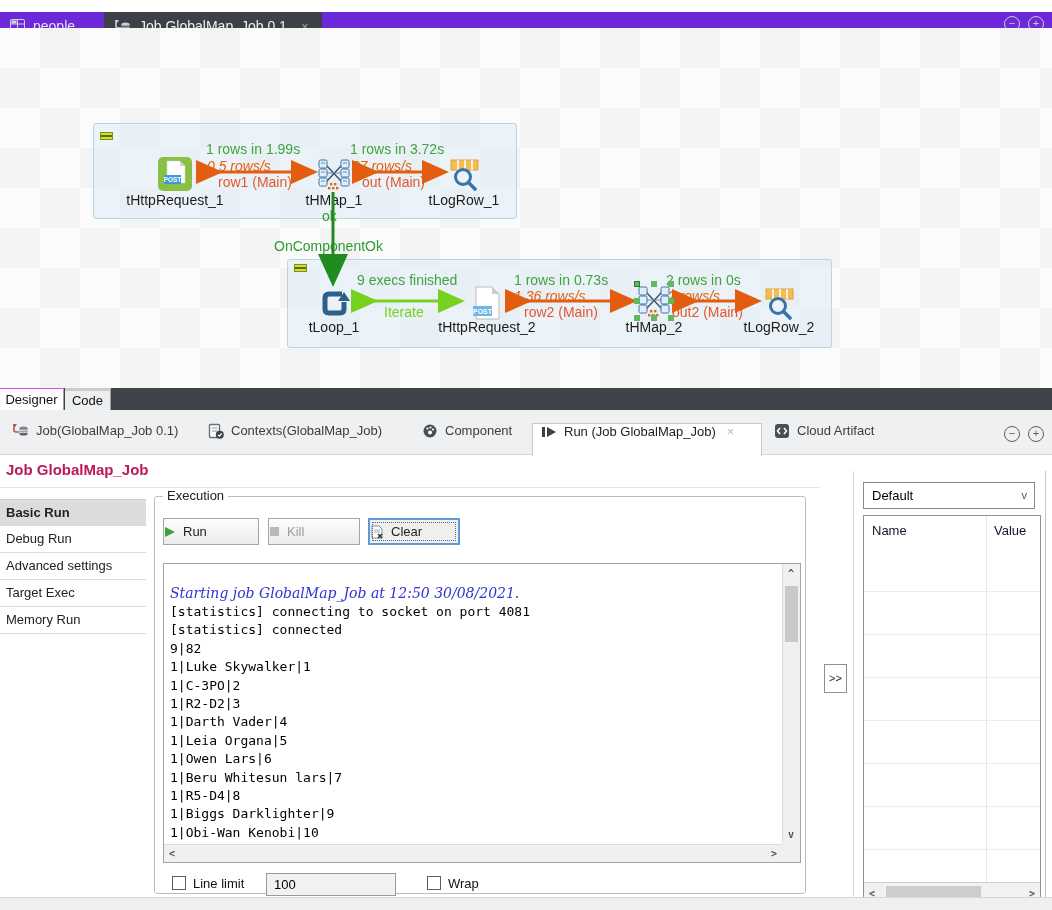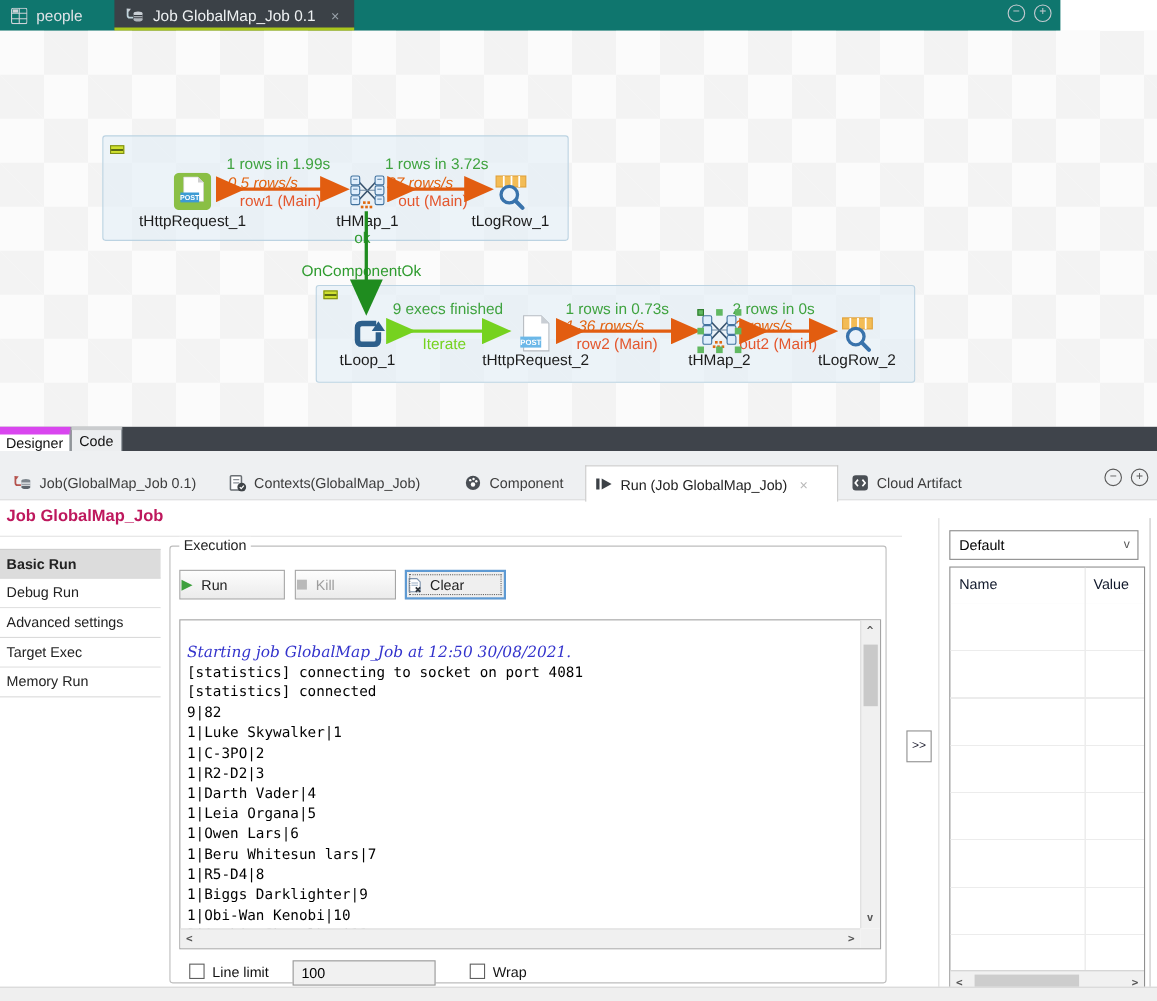--- a/index.html
+++ b/index.html
@@ -1,21 +1,21 @@
 <!DOCTYPE html>
 <html><head>
 <meta charset="utf-8">
 <style>
   * { box-sizing: border-box; margin: 0; padding: 0; }
   html,body { width:1052px; height:910px; overflow:hidden; }
   body { font-family:"Liberation Sans", sans-serif; background:#fff; }
   #app { position:relative; width:1052px; height:910px; }
 
   
-  #titlebar { position:absolute; top:0; left:0; width:964px; height:28px; background:#0f766e; }
+  #titlebar { position:absolute; top:12px; left:0; width:1052px; height:28px; background:#6d28d9; }
   .tt-tab { position:absolute; top:0; height:28px; display:flex; align-items:center; gap:8px;
             color:#dfe3e7; font-size:14px; padding:0 10px; cursor:default; }
   .tt-tab.active { background:#3b4147; color:#eef1f3; }
   .tt-underline { position:absolute; left:104px; bottom:0; width:218px; height:3px; background:#a9c61d; }
   .tt-close { color:#9aa2aa; font-size:13px; margin-left:6px; }
   .win-btns { position:absolute; right:8px; top:4px; display:flex; gap:8px; }
   .win-btn { width:16px; height:16px; border:1px solid currentColor; border-radius:50%;
              font-size:11px; line-height:13px; text-align:center; }
   #titlebar .win-btn { color:#c6cbd1; }
 
@@ -39,27 +39,27 @@
   #wires { position:absolute; inset:0; z-index:2; pointer-events:none; }
   .cicon { position:absolute; z-index:3; }
   .sel-handles { position:absolute; width:6px; height:6px; background:#61b861; border:1px solid #2d7a2d; z-index:4;
     box-shadow: 17px 0 0 #61b861, 34px 0 0 #61b861, 0 17px 0 #61b861, 34px 17px 0 #61b861,
                 0 34px 0 #61b861, 17px 34px 0 #61b861, 34px 34px 0 #61b861; }
 
   
   #editor-tabs { position:absolute; top:388px; left:0; width:1052px; height:22px; background:#3f444b; }
   .ed-tab { position:absolute; top:0; height:22px; font-size:13px; color:#111; display:flex; align-items:center;
             justify-content:center; }
-  .ed-tab.designer { left:0; width:64px; background:#fff; border-top:7px solid #d946ef; border-right:1px solid #9aa0a6; }
+  .ed-tab.designer { left:0; width:64px; background:#fff; border-top:1px solid #d946ef; border-right:1px solid #9aa0a6; }
   .ed-tab.code { left:65px; width:46px; background:#eceef0; border-top:3px solid #caccce; border-right:1px solid #9aa0a6; }
 
   
   #view-tabs { position:absolute; top:410px; left:0; width:1052px; height:45px; background:#eef0f2;
                border-bottom:1px solid #d8d8d8; }
-  .v-tab { position:absolute; top:13px; height:32px; display:flex; align-items:center; gap:7px;
+  .v-tab { position:absolute; top:13px; height:32px; display:flex; gap:7px;
            font-size:13px; color:#3c3c3c; padding:0 8px; }
   .v-tab.active { background:#fff; border:1px solid #c9c9c9; border-bottom:none; height:33px; z-index:2; color:#222; }
   .v-close { color:#b9b9b9; font-size:13px; margin-left:4px; }
   #view-tabs .win-btn { color:#5b5b5b; }
   #view-tabs .win-btns { top:16px; }
 
   
   #content { position:absolute; top:455px; left:0; width:1052px; height:442px; background:#fff; }
   #page-title { position:absolute; left:6px; top:6px; font-size:15px; font-weight:bold; color:#be185d; }
   #title-sep { position:absolute; left:0; top:32px; width:820px; border-top:1px solid #e3e3e3; }

